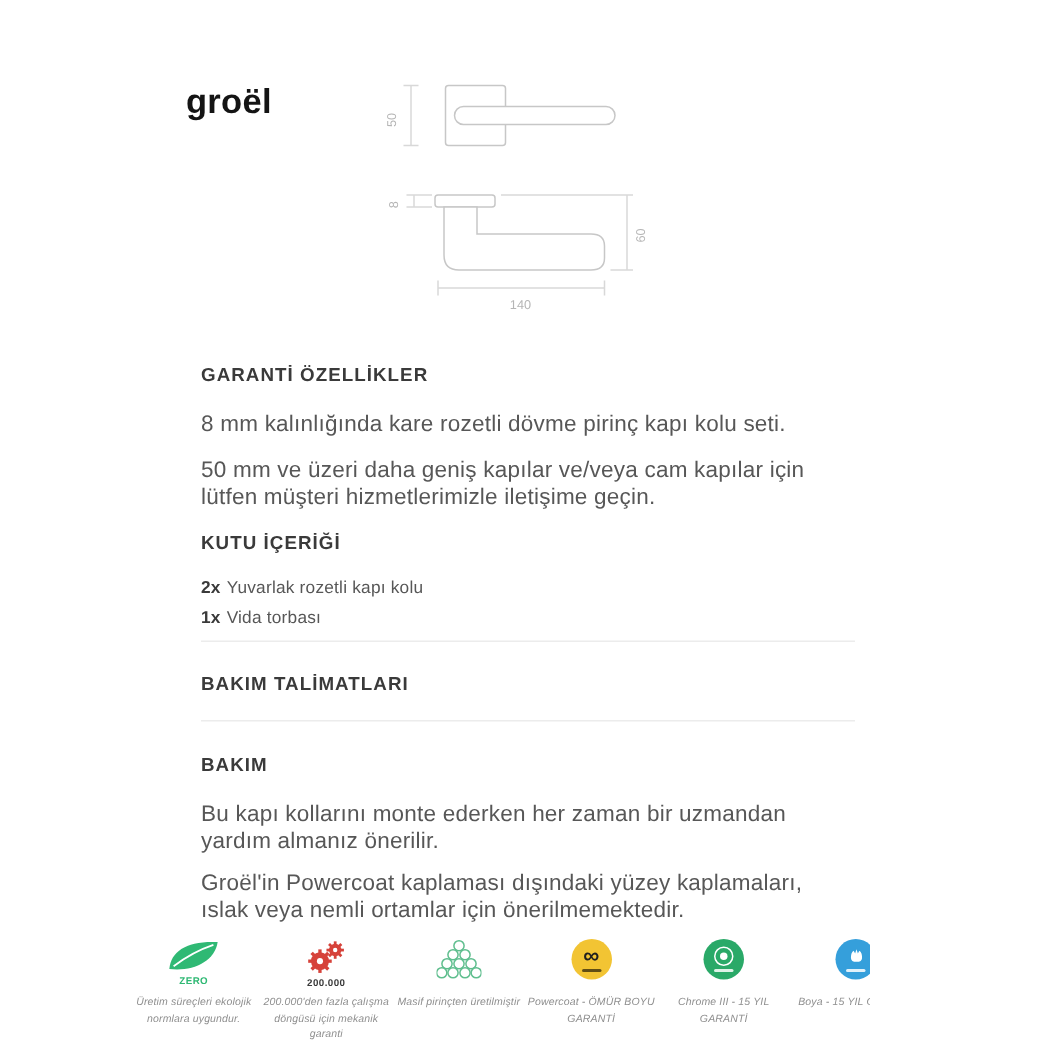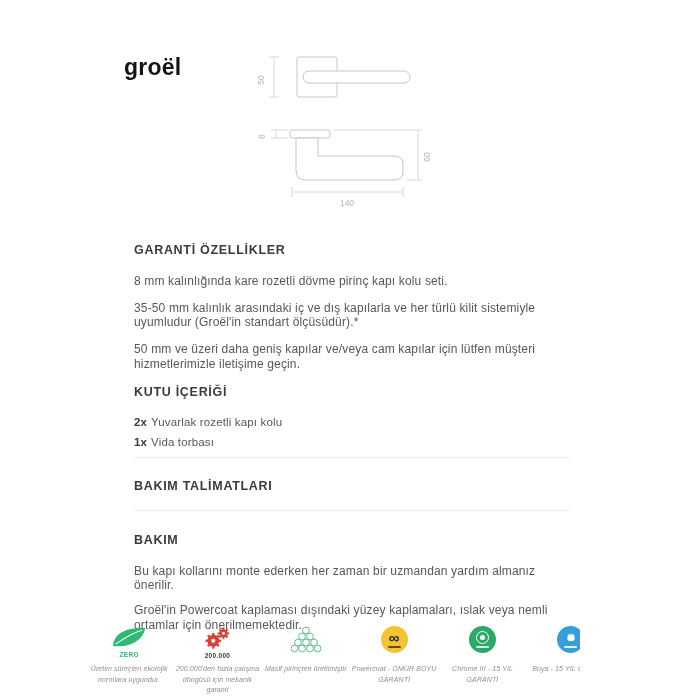--- a/index.html
+++ b/index.html
@@ -13,21 +13,21 @@
   }
   .drawing { position:absolute; left:250px; top:45px; }
   .drawing text { font-family:"Liberation Sans", sans-serif; }
 
   .content { position:absolute; left:134px; top:243px; width:436px; }
   .sec-title {
     font-size:12.5px; font-weight:700; color:#3a3a3a; letter-spacing:0.7px;
     margin:0 0 17px 0;
   }
   .body-text {
-    font-size:12px; color:#575757; letter-spacing:0.15px;
+    font-size:15px; color:#575757; letter-spacing:0.15px;
     line-height:1.2; margin:0 0 12.5px 0;
   }
   .kit-item { font-size:11.5px; color:#575757; margin:0 0 8.5px 0; letter-spacing:0.15px; }
   .kit-qty { font-weight:700; color:#3a3a3a; margin-right:4px;text-align:center; }
   .divider { border:none; border-top:1px solid #ececec; margin:0; }
   .mt14 { margin-top:14px; }
   .d1 { margin-top:5px; }
   .t2 { margin-top:21px; }
   .d2 { margin-top:17px; }
   .t3 { margin-top:22px; }
@@ -108,21 +108,20 @@
       <text x="265" y="136.5" transform="rotate(-90 265 136.5)">8</text>
       <text x="430" y="157" transform="rotate(-90 430 157)">60</text>
       <text x="347" y="206">140</text>
     </g>
   </svg>
 
   <div class="content">
 
     <h3 class="sec-title">GARANTİ ÖZELLİKLER</h3>
     <p class="body-text">8 mm kalınlığında kare rozetli dövme pirinç kapı kolu seti.</p>
-    <p class="body-text">35-50 mm kalınlık arasındaki iç ve dış kapılarla ve her türlü kilit sistemiyle uyumludur (Groël'in standart ölçüsüdür).*</p>
     <p class="body-text">50 mm ve üzeri daha geniş kapılar ve/veya cam kapılar için lütfen müşteri hizmetlerimizle iletişime geçin.</p>
 
     <h3 class="sec-title mt14">KUTU İÇERİĞİ</h3>
     <p class="kit-item">
       <span class="kit-qty">2x</span><span>Yuvarlak rozetli kapı kolu</span>
     </p>
     <p class="kit-item">
       <span class="kit-qty">1x</span><span>Vida torbası</span>
     </p>
 

